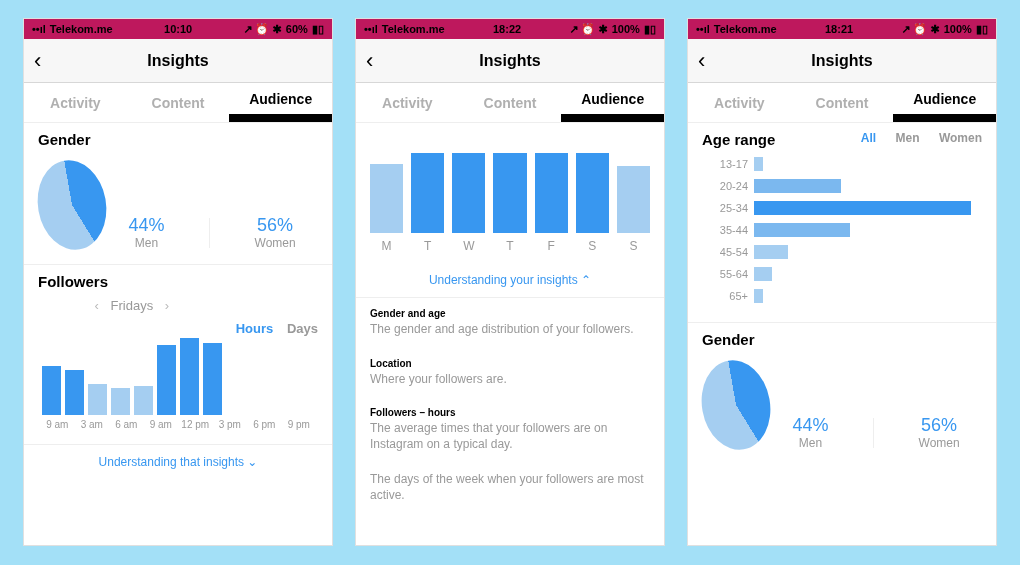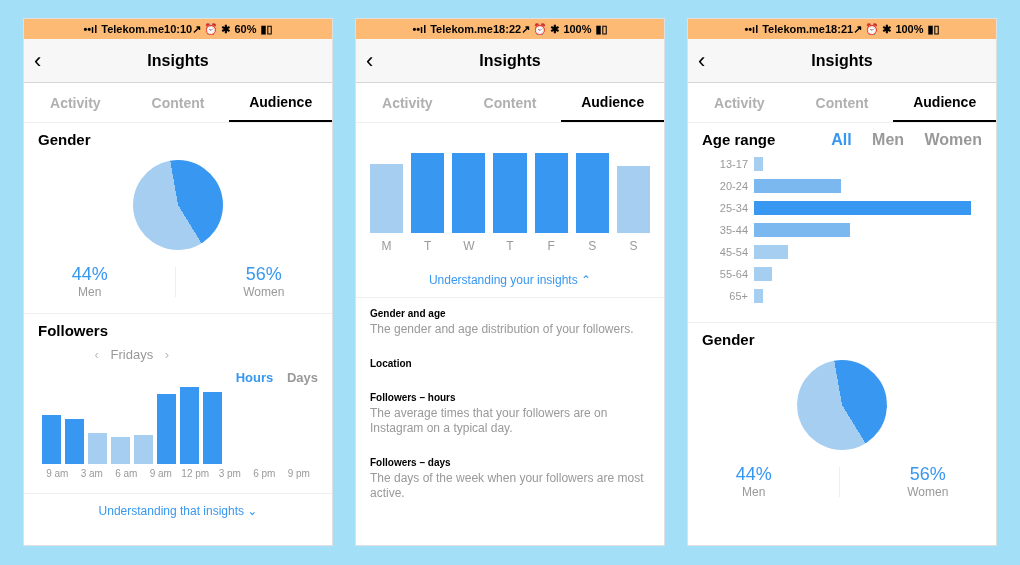--- a/index.html
+++ b/index.html
@@ -1,51 +1,51 @@
 <!DOCTYPE html>
 <html><head>
 <meta charset="utf-8">
 <style>
 *{box-sizing:border-box;margin:0;padding:0;font-family:-apple-system,BlinkMacSystemFont,'Segoe UI',Arial,sans-serif;}
 body{background:#a3e0f7;padding:18px 20px;display:flex;gap:22px;justify-content:center;align-items:flex-start;}
 .phone{width:310px;height:528px;background:#fff;border:1px solid #e0e0e0;display:flex;flex-direction:column;overflow:hidden;}
-.statusbar{height:20px;background:#fdba74;display:flex;justify-content:center;align-items:center;padding:4px 8px;font-size:11px;color:#000;font-weight:600;}
+.statusbar{height:20px;background:#be185d;display:flex;justify-content:space-between;align-items:center;padding:4px 8px;font-size:11px;color:#000;font-weight:600;}
 .status-left,.status-right{display:flex;align-items:center;gap:4px;}
 .header{height:44px;background:#f7f7f7;border-bottom:1px solid #d7d7d7;display:flex;align-items:center;justify-content:center;position:relative;}
 .back{position:absolute;left:10px;font-size:22px;color:#000;cursor:pointer;}
 .title{font-size:16px;font-weight:600;}
 .tabs{height:40px;border-bottom:1px solid #eee;display:flex;}
 .tab{flex:1;display:flex;align-items:center;justify-content:center;font-size:14px;color:#b0b0b0;font-weight:600;cursor:pointer;}
-.tab.active{color:#000;border-bottom:2px solid #000000;}
+.tab.active{color:#000;border-bottom:8px solid #000000;}
 .body{flex:1;overflow-y:auto;}
 .section{padding:8px 14px 14px;}
 .section-title{font-size:15px;font-weight:700;margin-bottom:6px;}
 .divider{border-top:1px solid #eee;}
-.pie-wrap{display:flex;flex-direction:column;align-items:center;padding-top:6px;}
+.pie-wrap{display:flex;flex-direction:row;align-items:flex-end;padding-top:6px;}
 .pie{width:90px;height:90px;border-radius:50%;}
 .pie-legend{display:flex;width:100%;justify-content:space-around;margin-top:14px;}
 .pie-leg-item{text-align:center;}
 .pie-leg-pct{font-size:18px;color:#3897f0;font-weight:400;}
 .pie-leg-label{font-size:12px;color:#999;}
 .pie-legend-sep{width:1px;height:30px;background:#eee;align-self:center;}
 .toggle{float:right;font-size:13px;margin-top:48px;}
 .toggle .opt{color:#999;margin-left:10px;cursor:pointer;}
 .toggle .opt.active{color:#3897f0;}
 .day-nav{text-align:center;font-size:13px;color:#999;margin:8px 0 12px;}
 .day-nav-arrow{color:#bbb;padding:0 8px;cursor:pointer;}
 .bars{display:flex;align-items:flex-end;gap:4px;height:90px;padding:0 4px;}
 .bar{flex:1;background:#3897f0;}
 .bar.light{background:#a5cef1;}
 .bar-labels{display:flex;gap:4px;padding:4px 4px 0;}
 .bar-label{flex:1;text-align:center;font-size:10px;color:#999;}
 .understanding{text-align:center;font-size:12px;color:#3897f0;padding:10px 12px;cursor:pointer;}
 .info-block{padding:10px 14px;}
 .info-title{font-size:10px;font-weight:700;margin-bottom:3px;}
 .info-desc{font-size:12px;color:#999;line-height:1.3;}
-.age-filter{float:right;font-size:16px;}
+.age-filter{float:right;font-size:12px;}
 .age-filter span{margin-left:16px;color:#999;cursor:pointer;}
 .age-filter span.active{color:#3897f0;}
 .age-rows{}
 .age-row{display:flex;align-items:center;height:20px;margin-bottom:2px;}
 .age-label{width:52px;text-align:right;font-size:11px;color:#999;padding-right:6px;}
 .age-bar-track{flex:1;height:14px;}
 .age-bar-fill{height:100%;}
 .week-bars{display:flex;align-items:flex-end;gap:8px;height:110px;padding:30px 14px 0;}
 .week-bar{flex:1;}
 .week-labels{display:flex;gap:8px;padding:6px 14px 10px;}
@@ -176,27 +176,27 @@
       <div class="week-label">S</div>
     </div>
     <div class="understanding">Understanding your insights ⌃</div>
     <div class="divider"></div>
     <div class="info-block">
       <div class="info-title">Gender and age</div>
       <div class="info-desc">The gender and age distribution of your followers.</div>
     </div>
     <div class="info-block">
       <div class="info-title">Location</div>
+      <div class="info-desc">Where your followers are.</div>
     </div>
     <div class="info-block">
       <div class="info-title">Followers – hours</div>
       <div class="info-desc">The average times that your followers are on Instagram on a typical day.</div>
     </div>
     <div class="info-block">
-      <div class="info-title">Followers – days</div>
       <div class="info-desc">The days of the week when your followers are most active.</div>
     </div>
   </div>
 </div>
 
 <div class="phone">
   <div class="statusbar">
     <div class="status-left">
       <span>••ıl</span>
       <span>Telekom.me</span>

